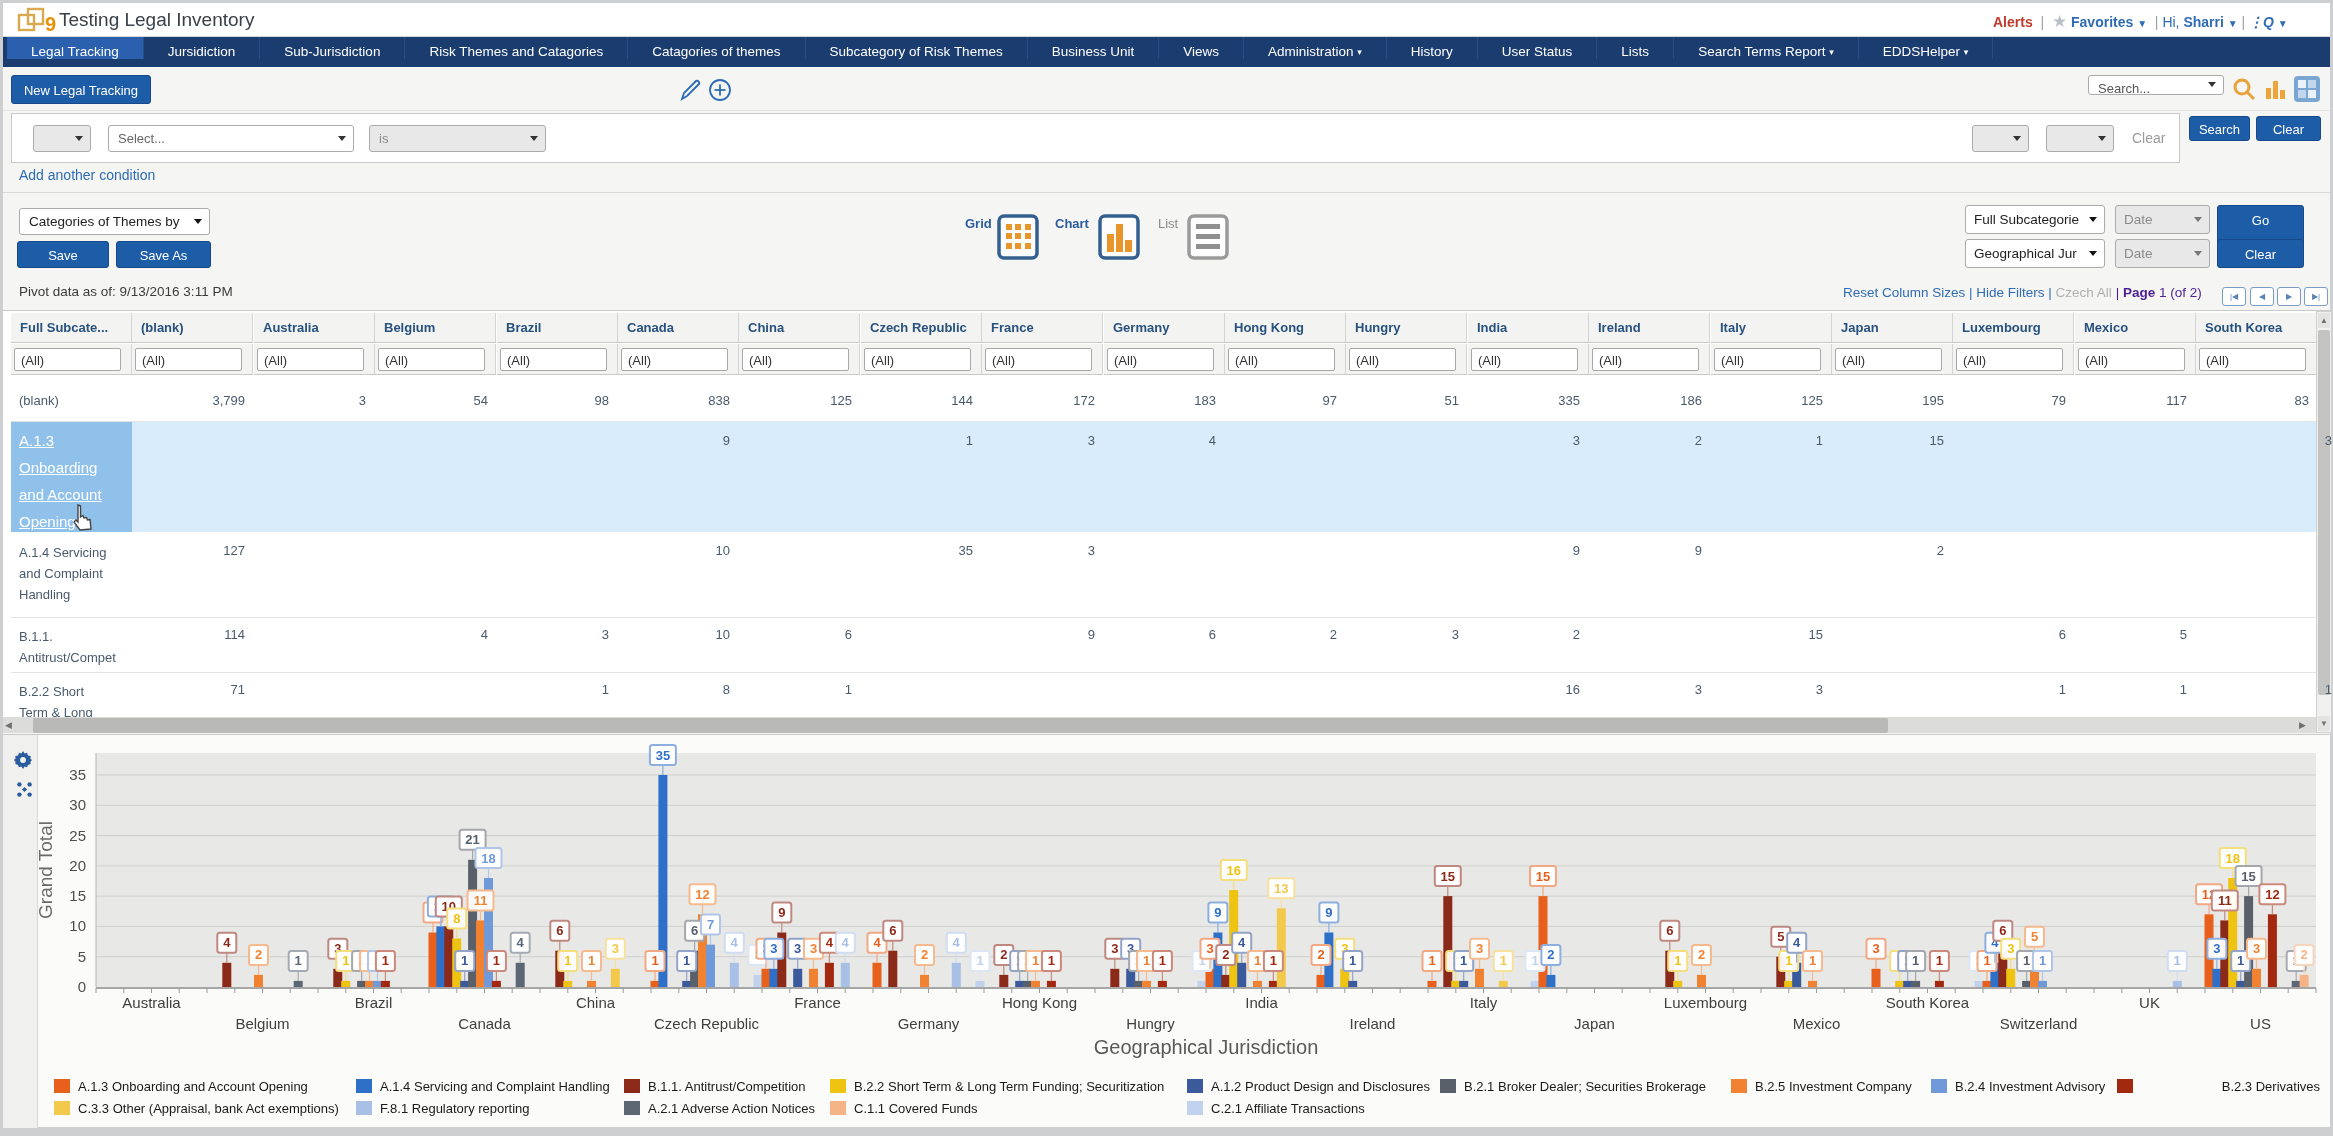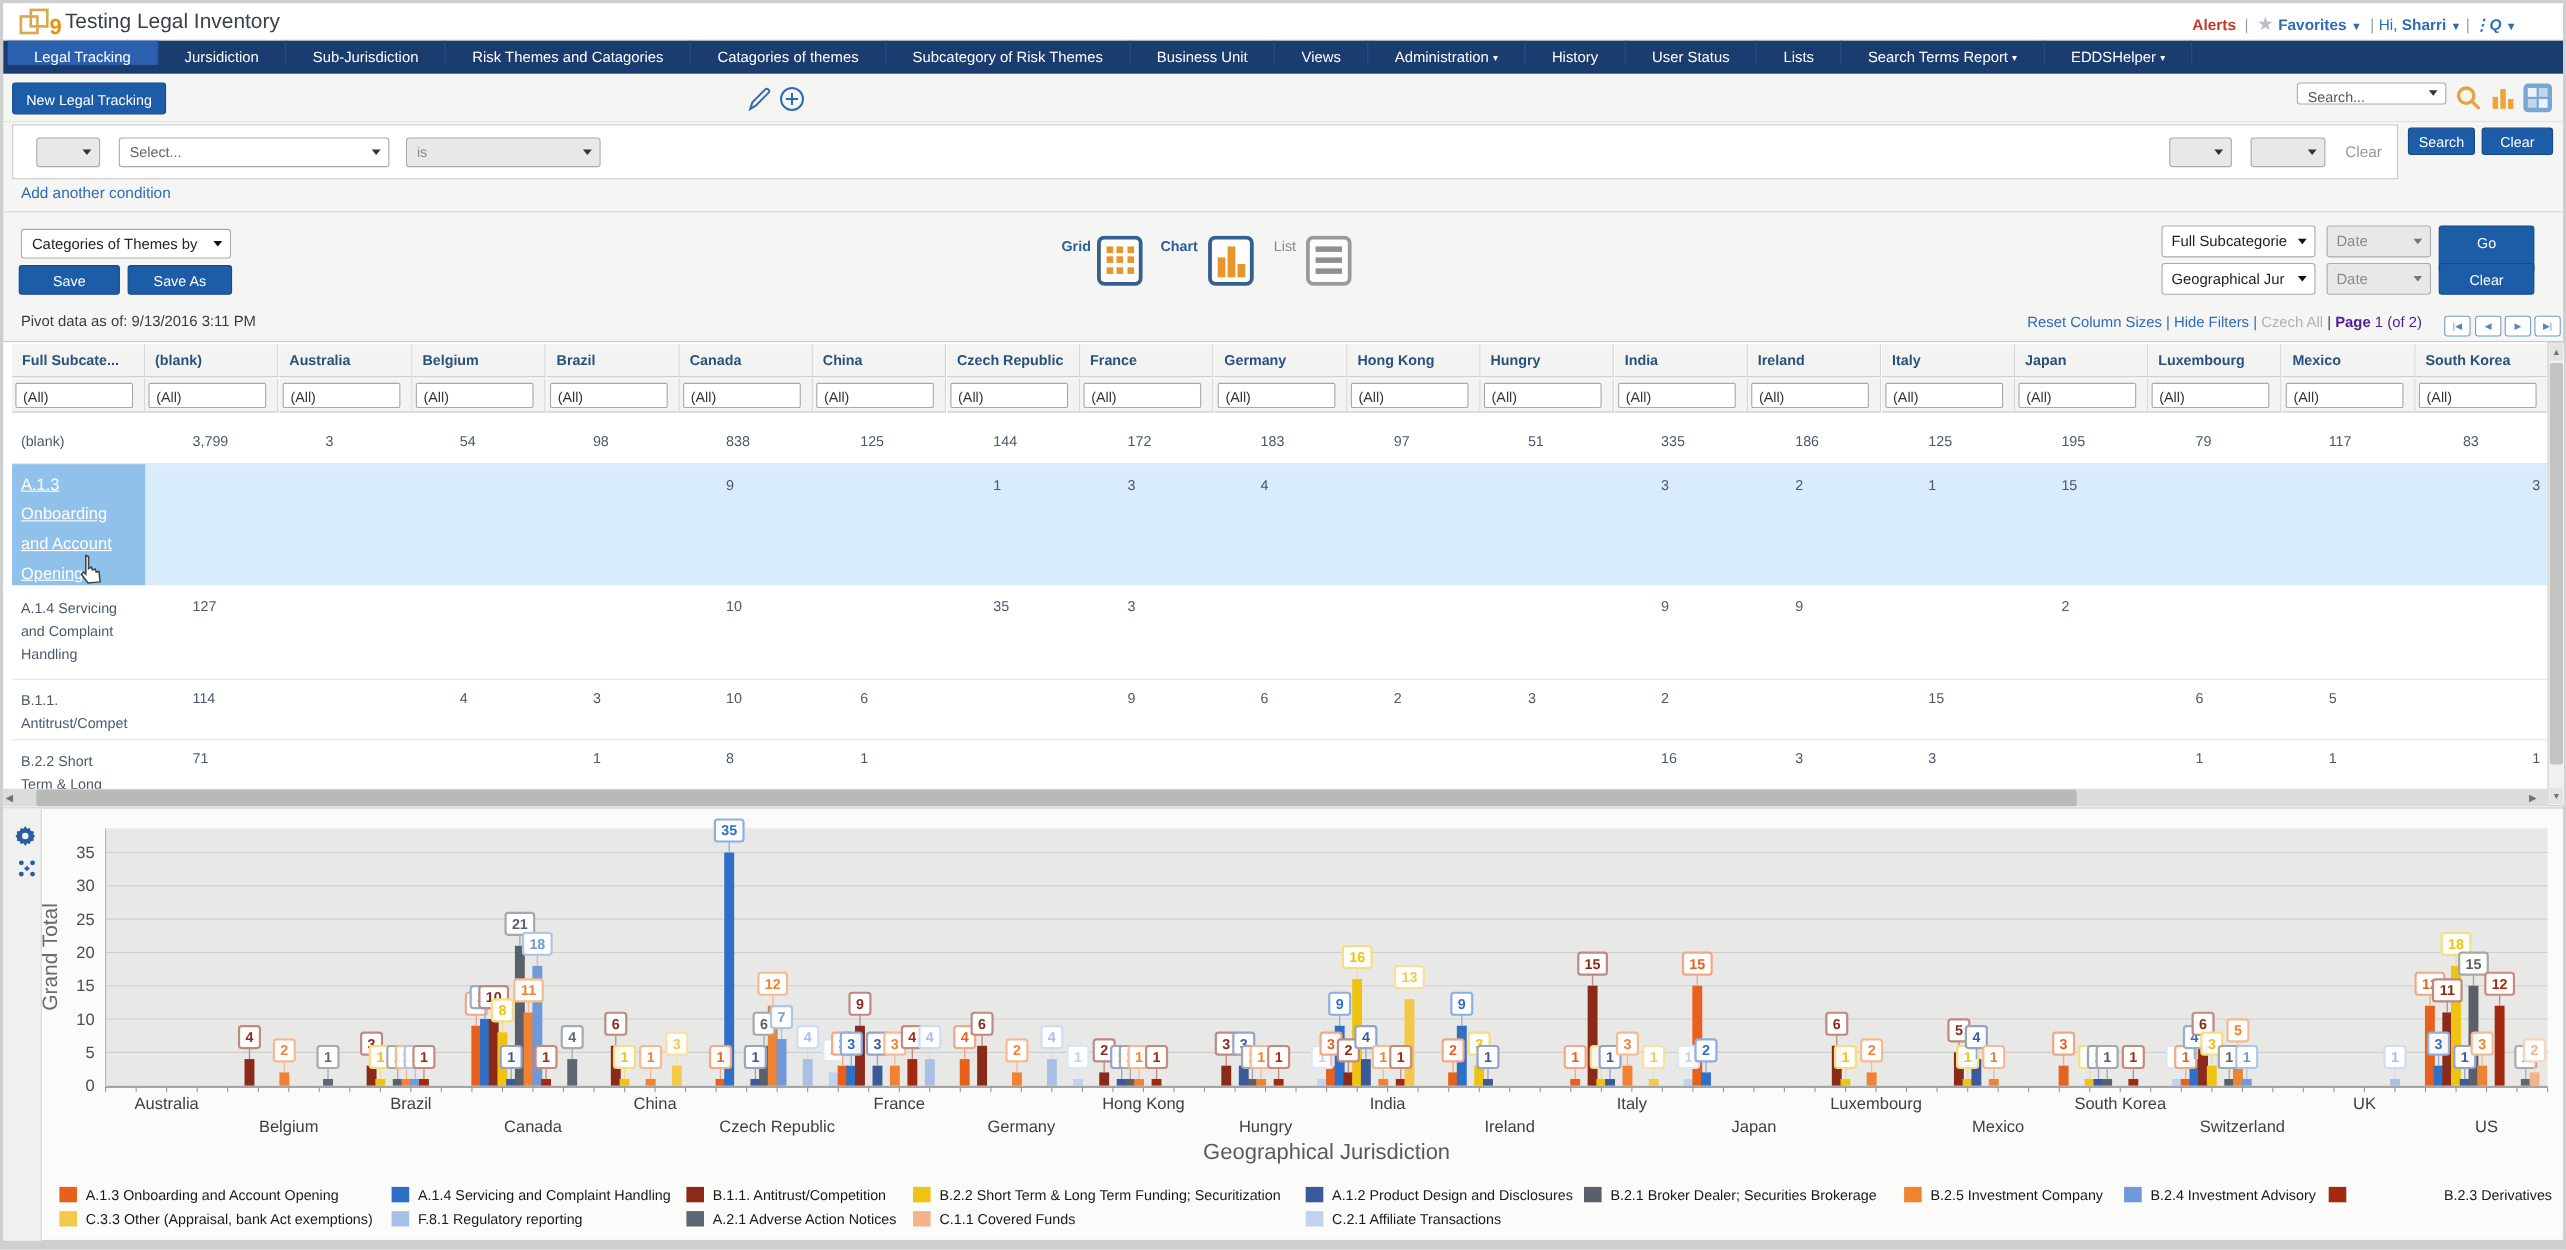--- a/index.html
+++ b/index.html
@@ -3,21 +3,21 @@
 *{margin:0;padding:0;box-sizing:border-box}
 html,body{width:2333px;height:1136px;overflow:hidden}
 body{font-family:"Liberation Sans",sans-serif;background:#cdcfd1;position:relative}
 .abs{position:absolute}
 #page{position:absolute;left:3px;top:3px;width:2327px;height:1124px;background:#f5f5f3}
 .btn{position:absolute;background:#1d5ca6;border:1px solid #15498c;border-radius:3px;color:#fff;text-align:center;font-size:13px}
 .sel{position:absolute;background:#fff;border:1px solid #ababab;border-radius:3px;color:#333;font-size:13px}
 .sel .arr{position:absolute;right:7px;top:50%;margin-top:-3px;width:0;height:0;border-left:4.5px solid transparent;border-right:4.5px solid transparent;border-top:5.5px solid #333}
 .sel.gray{background:#e8e8e8;color:#8a8a8a}
 .link{color:#2e6cb3;font-size:14px}
-.num{position:absolute;font-size:13px;color:#4a5a6c;text-align:left}
+.num{position:absolute;font-size:13px;color:#4a5a6c;text-align:right}
 </style></head><body>
 <div id="page">
     <div class="abs" style="left:0;top:0;width:2327px;height:34px;background:#fff;border-bottom:1px solid #d8d8d8">
       <svg class="abs" style="left:14px;top:4px" width="42" height="27" viewBox="0 0 42 27">
 <rect x="2" y="8" width="15" height="15" fill="none" stroke="#d8a94e" stroke-width="2.4"></rect>
 <rect x="11" y="2" width="15" height="15" fill="none" stroke="#d8a94e" stroke-width="2.4"></rect>
 <text x="28" y="24" font-size="20" font-weight="bold" fill="#e8920b" font-family="Liberation Sans,sans-serif">9</text>
       </svg>
       <div class="abs" style="left:56px;top:6px;font-size:19px;color:#39414b">Testing Legal Inventory</div>
       <div class="abs" style="left:1990px;top:8px;font-size:14px;color:#9aa0a8"><span style="color:#c0392b;font-weight:bold">Alerts</span>&nbsp;&nbsp;|&nbsp; <span style="color:#b9bfc6;font-size:17px">★</span> <span style="color:#2e6cb3;font-weight:bold">Favorites</span> <span style="color:#2e6cb3;font-size:10px">▼</span> &nbsp;| <span style="color:#2e6cb3">Hi, <b>Sharri</b></span> <span style="color:#2e6cb3;font-size:10px">▼</span> | <span style="color:#2e6cb3;font-weight:bold;font-style:italic">⋮Q</span> <span style="color:#2e6cb3;font-size:10px">▼</span></div>

